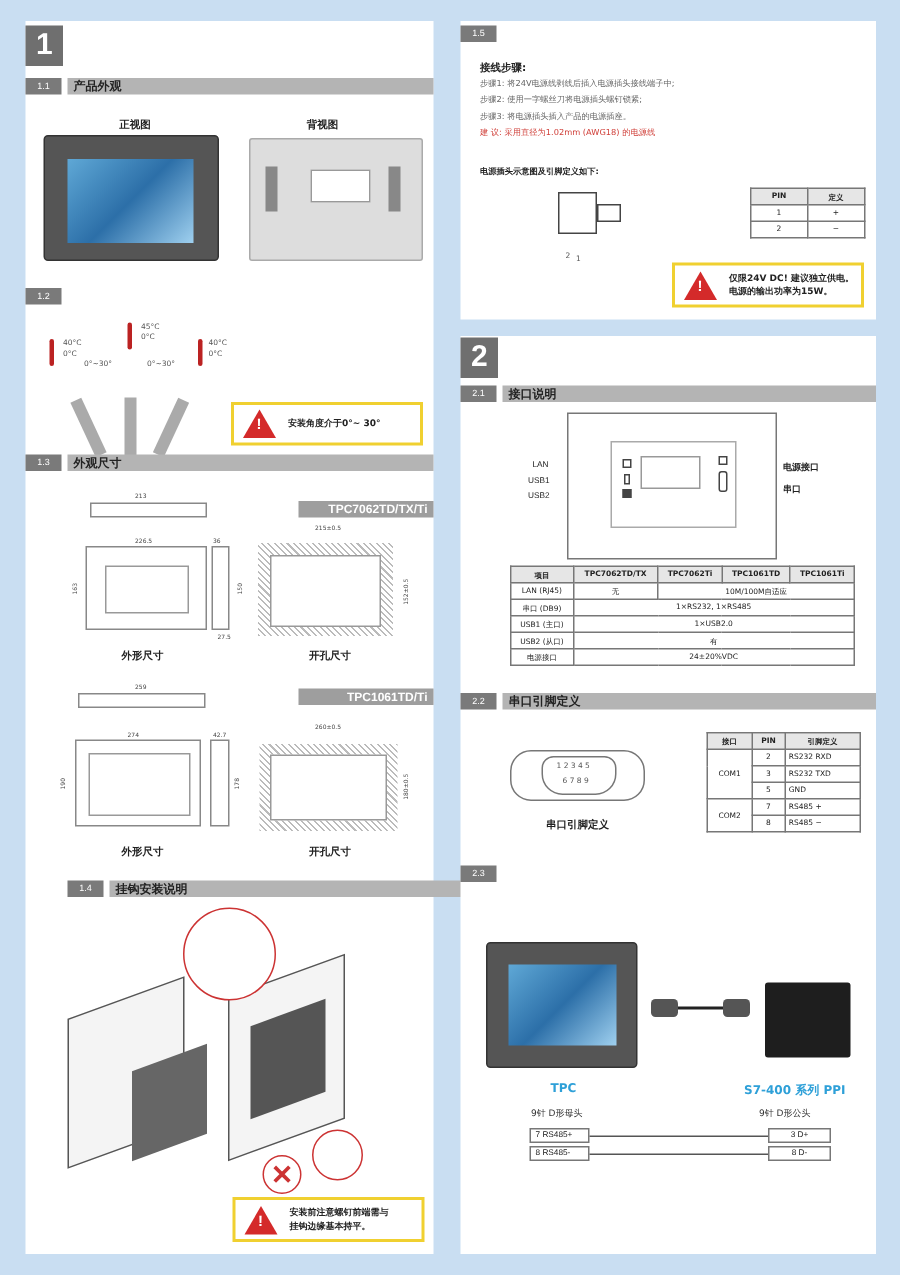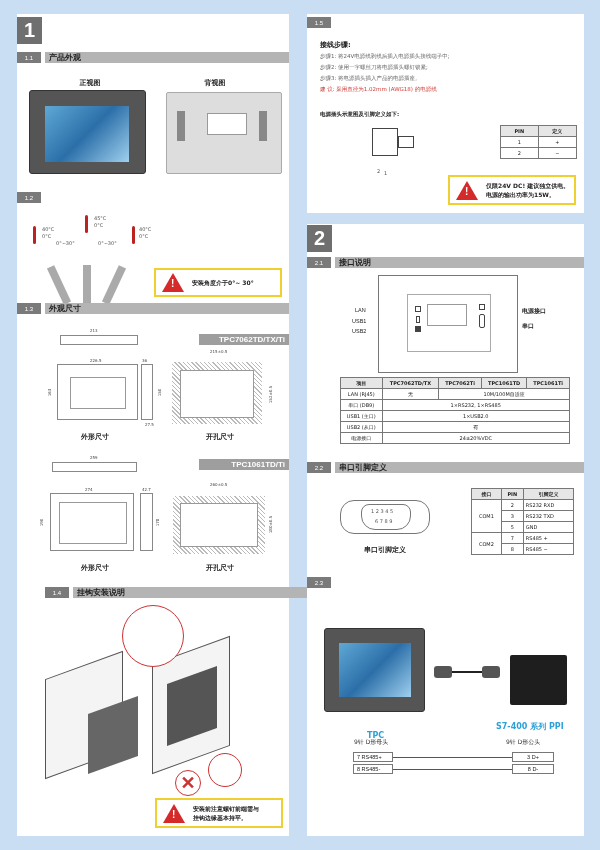--- a/index.html
+++ b/index.html
@@ -294,21 +294,21 @@
 <div class="subbar" style="left:307px;top:577px;width:277px;">
   <div class="subnum">2.3</div>
 </div>
 <div class="dev" style="left:324px;top:628px;width:101px;height:84px;">
   <div class="screen" style="left:14px;top:14px;width:72px;height:54px;"></div>
 </div>
 <div class="abs" style="left:434px;top:666px;width:18px;height:12px;background:#555;border-radius:3px;"></div>
 <div class="abs" style="left:452px;top:671px;width:30px;height:2px;background:#222;"></div>
 <div class="abs" style="left:482px;top:666px;width:18px;height:12px;background:#555;border-radius:3px;"></div>
 <div class="abs" style="left:510px;top:655px;width:57px;height:50px;background:#1e1e1e;border-radius:2px;"></div>
-<div class="abs blue" style="left:367px;top:721px;font-size:8px;margin-top:10px;">TPC</div>
+<div class="abs blue" style="left:367px;top:721px;font-size:8px;">TPC</div>
 <div class="abs blue" style="left:496px;top:721px;font-size:8px;">S7-400 系列 PPI</div>
 <div class="abs small" style="left:354px;top:738px;font-size:6px;color:#333;">9针 D形母头</div>
 <div class="abs small" style="left:506px;top:738px;font-size:6px;color:#333;">9针 D形公头</div>
 <div class="pinbox" style="left:353px;top:752px;width:40px;">7 RS485+</div>
 <div class="pinbox" style="left:353px;top:764px;width:40px;">8 RS485-</div>
 <div class="abs" style="left:393px;top:757px;width:119px;height:1px;background:#555;"></div>
 <div class="abs" style="left:393px;top:769px;width:119px;height:1px;background:#555;"></div>
 <div class="pinbox" style="left:512px;top:752px;width:42px;text-align:center;">3 D+</div>
 <div class="pinbox" style="left:512px;top:764px;width:42px;text-align:center;">8 D-</div>
 

